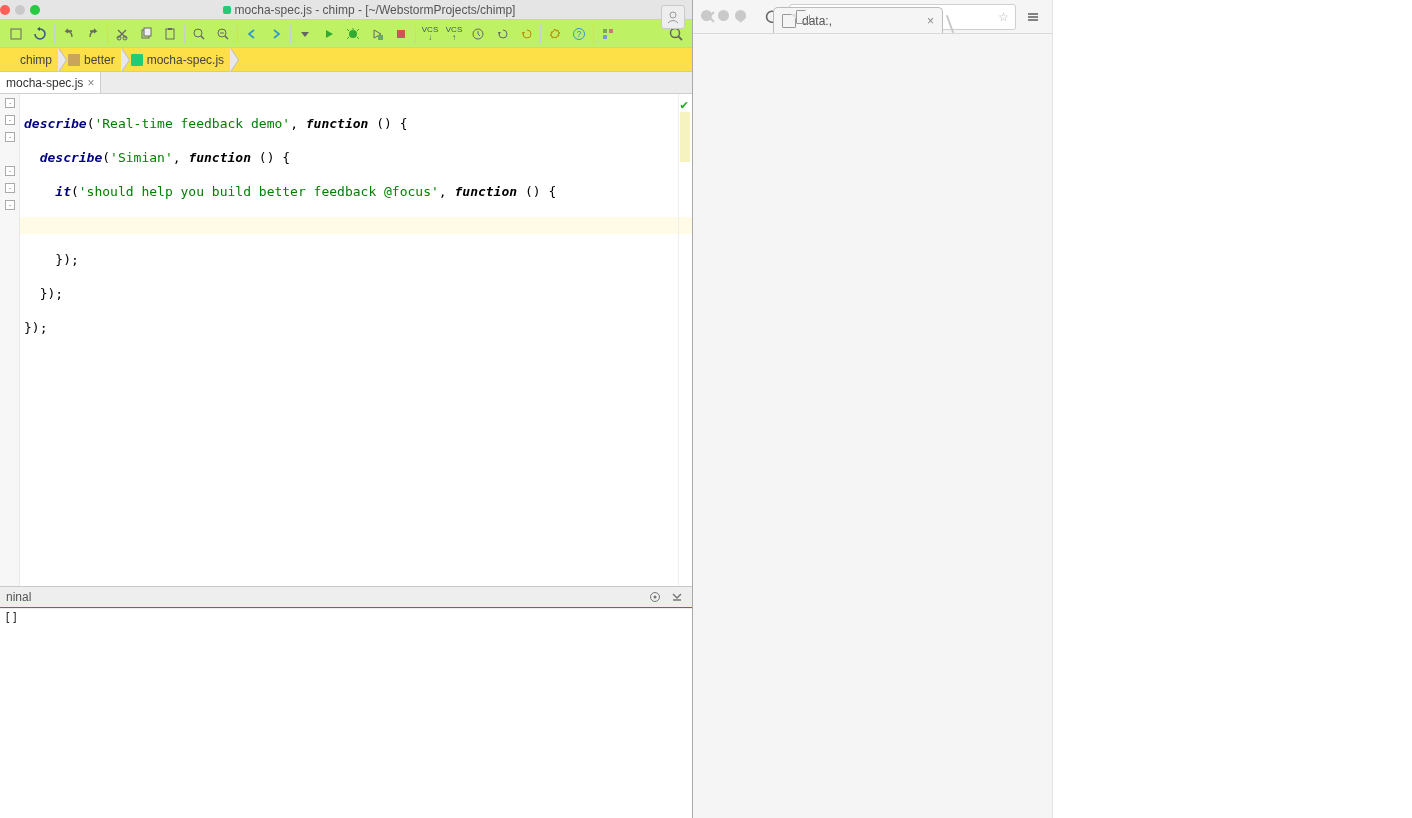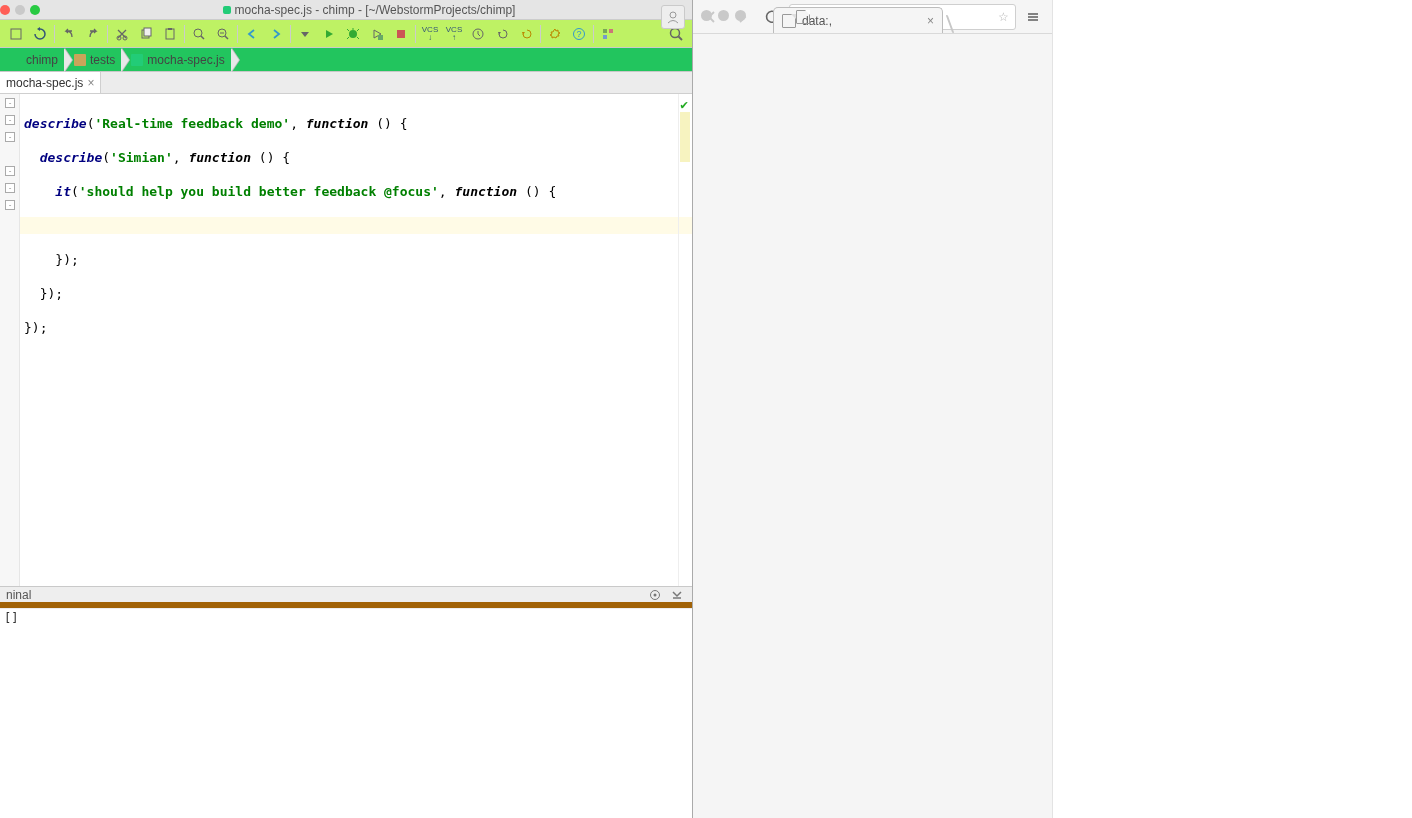--- a/index.html
+++ b/index.html
@@ -13,21 +13,21 @@
   .dot { width: 10px; height: 10px; border-radius: 50%; }
   .dot.red { background: #ff5f57; } .dot.yellow { background: #ffbd2e; } .dot.green { background: #28ca42; }
   .ide-title-wrap { flex: 1; display: flex; justify-content: center; align-items: center; gap: 4px; color: #555; }
   .ide-title-wrap .js-dot { width: 8px; height: 8px; background: #2c7; border-radius: 2px; display: inline-block; }
 
   .toolbar { height: 28px; background: #bef264; border-bottom: 1px solid #cacaca; display: flex; align-items: center; padding: 0 4px; gap: 0; }
   .tb-btn { width: 24px; height: 24px; display: flex; align-items: center; justify-content: center; color: #555; cursor: pointer; border-radius: 3px; }
   .tb-flex { flex: 1; }
   .tb-sep { width:1px; height:18px; background:#ccc; margin:0 2px; }
 
-  .breadcrumbs { height: 24px; background: #22c55e; border-bottom: 1px solid #c8c8c8; display: flex; align-items: center; padding-left: 16px; color: #444; }
+  .breadcrumbs { height: 24px; background: #fde047; border-bottom: 1px solid #c8c8c8; display: flex; align-items: center; padding-left: 10px; color: #444; }
   .crumb { display: flex; align-items: center; height: 100%; padding: 0 6px 0 10px; position: relative; }
   .crumb::after {
     content: ""; position: absolute; right: -8px; top: 0; width: 0; height: 0;
     border-top: 12px solid transparent; border-bottom: 12px solid transparent; border-left: 8px solid #e8e8e8;
     filter: drop-shadow(1px 0 0 #bbb);
   }
   .crumb .ico { width:12px; height:12px; margin-right:4px; display:inline-flex; align-items:center; justify-content:center; }
   .ico-folder { background:#caa45a; border-radius:1px; }
   .ico-js { background:#2c7; border-radius:1px; }
 
@@ -36,27 +36,27 @@
   .file-tab .x { color: #888; cursor: pointer; }
 
   .editor-area { flex: 1; display: flex; background: #fff; position: relative; }
   .gutter { width: 20px; background: #f7f7f7; border-right: 1px solid #e6e6e6; position: relative; }
   .fold { position:absolute; width:10px; height:10px; left:5px; border:1px solid #aaa; background:#fff; font-size:8px; line-height:8px; text-align:center; color:#888;}
   .code-region { flex: 1; position: relative; font-family: Menlo, Consolas, monospace; font-size: 13px; line-height: 17px; padding-top: 4px; white-space: pre; color:#000;}
   .code-line { height: 17px; padding-left: 4px; }
   .hl { background: #fffbe6; }
   .kw { color: #000080; font-weight: bold; font-style: italic;}
   .fn { font-style: italic; font-weight: bold;}
-  .str { color: #008000; font-weight: bold; margin-top: 22px;}
+  .str { color: #008000; font-weight: normal; margin-top: 22px;}
   .punct { color: #000; }
   .checkmark { position:absolute; top:2px; right:4px; color:#2a2; font-weight:bold; }
   .right-stripe { position:absolute; right:0; top:0; bottom:0; width:14px; border-left:1px solid #eee; }
   .right-hl { position:absolute; right:2px; width:10px; height:50px; top:18px; background:#f7f3c0; }
 
-  .terminal-header { height: 22px; background: #eeeeee; border-top: 1px solid #c9c9c9; border-bottom: 6px solid #a16207; display: flex; align-items: center; padding: 0 6px; color: #555; }
+  .terminal-header { height: 22px; background: #eeeeee; border-top: 1px solid #c9c9c9; border-bottom: 1px solid #a16207; display: flex; align-items: center; padding: 0 6px; color: #555; }
   .terminal-header .th-flex { flex:1; }
   .th-btn { width:18px; height:18px; display:flex; align-items:center; justify-content:center; margin-left:4px; cursor:pointer; color:#666;}
   .terminal-body { height: 210px; background: #fff; border-top: 1px solid #eee; font-family: Menlo, monospace; font-size:12px; padding:2px 4px; color:#333;}
 
   
   .browser { flex:1; height:818px; display:flex; flex-direction:row; background:#f5f5f5; }
   .b-titlebar { height:34px; background:#dedede; border-bottom:1px solid #c8c8c8; position:relative; }
   .b-traffic { position:absolute; left:8px; top:10px; display:flex; gap:6px;}
   .b-traffic .dot { width:11px; height:11px; background:#c9c9c9; }
   .b-tabstrip { position:absolute; left:80px; right:50px; bottom:0; height:26px; display:flex; align-items:flex-end; }
@@ -246,21 +246,21 @@
           </svg>
         </div>
     </div>
 
     <div class="breadcrumbs">
       <div class="crumb">
         <span>chimp</span>
       </div>
       <div class="crumb">
         <span class="ico ico-folder"></span>
-        <span>tests</span>
+        <span>better</span>
       </div>
       <div class="crumb">
         <span class="ico ico-js"></span>
         <span>mocha-spec.js</span>
       </div>
     </div>
 
     <div class="tabrow">
       <div class="file-tab">
         <span>mocha-spec.js</span>

